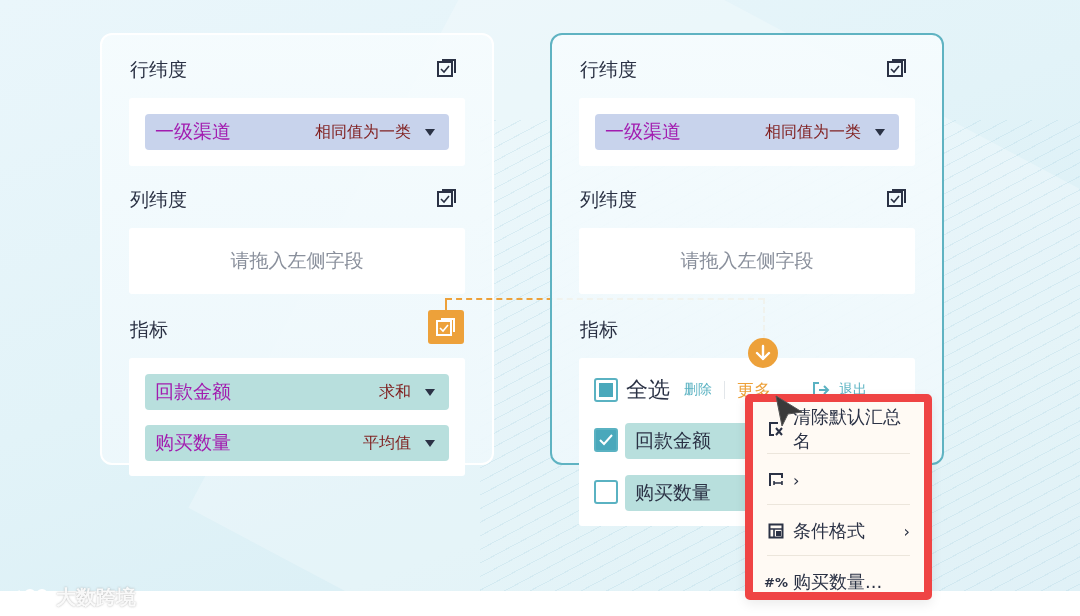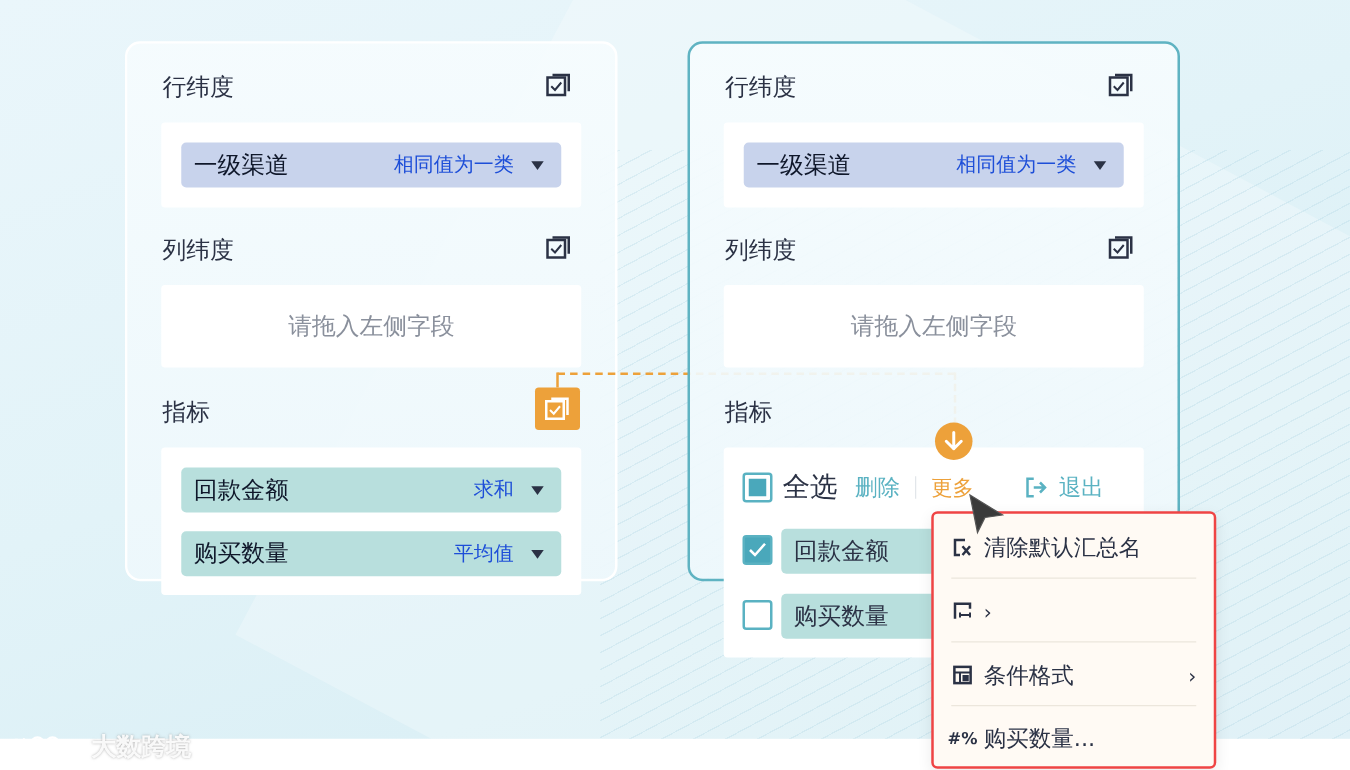--- a/index.html
+++ b/index.html
@@ -39,57 +39,57 @@
   }
   .box {
     position: absolute; left: 27px; width: 336px; background: #ffffff; border-radius: 3px;
   }
   .chip {
     position: absolute; left: 16px; width: 304px; height: 36px; border-radius: 4px;
     display: flex; align-items: center; padding: 0 14px 0 10px;
   }
   .chip.blue { background: #c8d3ec; }
   .chip.teal { background: #b8dfdd; }
-  .chip .name { font-size: 19px; color: #0f172a; flex: 1; }
-  .chip .agg { font-size: 16px; color: #1d4ed8; margin-right: 14px; }
+  .chip .name { font-size: 19px; color: #a21caf; flex: 1; }
+  .chip .agg { font-size: 16px; color: #7f1d1d; margin-right: 14px; }
   .chip .caret { width: 0; height: 0; border-left: 5px solid transparent; border-right: 5px solid transparent; border-top: 7px solid #2b3245; }
   .placeholder { position: absolute; width: 100%; text-align: center; top: 20px; font-size: 19px; color: #8a909c; }
   .orange-btn {
     position: absolute; left: 428px; top: 310px; width: 36px; height: 34px; border-radius: 3px;
     background: #eda13a; display: flex; align-items: center; justify-content: center;
   }
   .dash-h { position: absolute; left: 446px; top: 298px; width: 318px; height: 0; border-top: 2px dashed #eda13a; }
   .dash-v1 { position: absolute; left: 445px; top: 298px; width: 0; height: 12px; border-left: 2px dashed #eda13a; }
   .dash-v2 { position: absolute; left: 763px; top: 298px; width: 0; height: 42px; border-left: 2px dashed #eda13a; }
   .down-dot {
     position: absolute; left: 748px; top: 338px; width: 30px; height: 30px; border-radius: 50%;
     background: #eda13a; display: flex; align-items: center; justify-content: center;
   }
   .toolbar { position: absolute; left: 594px; top: 374px; height: 32px; display: flex; align-items: center; }
   .cb { width: 24px; height: 24px; border: 2px solid #5ab2c2; border-radius: 3px; display: flex; align-items: center; justify-content: center; background: #fff; }
   .cb.partial::after { content: ""; width: 14px; height: 14px; background: #4aa8bb; }
   .cb.checked { background: #4aa8bb; }
   .tb-label { font-size: 22px; color: #2b3245; margin-left: 8px; }
-  .tb-link { font-size: 18px; color: #5ab2c2; text-align: right; }
+  .tb-link { font-size: 14px; color: #5ab2c2; text-align: right; }
   .tb-more { font-size: 17px; color: #eda13a; }
   .tb-sep { width: 1px; height: 18px; background: #e2e6ea; margin: 0 12px; }
   .menu {
-    position: absolute; left: 745px; top: 409px; width: 228px; height: 206px;
-    background: #fffaf4; border: 2px solid #ef4444; border-radius: 5px;
+    position: absolute; left: 745px; top: 394px; width: 187px; height: 206px;
+    background: #fffaf4; border: 8px solid #ef4444; border-radius: 5px;
     box-shadow: 0 4px 12px rgba(0,0,0,0.08);
   }
   .menu-item { position: absolute; left: 14px; right: 14px; height: 50px; display: flex; align-items: center; }
   .menu-item .mi-icon { width: 18px; height: 18px; margin-right: 8px; display: flex; align-items: center; justify-content: center; }
   .menu-item .mi-label { font-size: 18px; color: #2b3245; flex: 1; }
   .menu-item .mi-arrow { font-size: 16px; color: #2b3245; }
   .menu-sep { position: absolute; left: 14px; right: 14px; height: 1px; background: #ece6dc; }
   .cursor { position: absolute; left: 770px; top: 392px; }
   .row-check { position: absolute; left: 594px; display: flex; align-items: center; }
   .row-chip { position: absolute; left: 625px; width: 130px; height: 36px; background: #b8dfdd; border-radius: 4px 0 0 4px; display: flex; align-items: center; padding-left: 10px; font-size: 19px; color: #2b3245; }
-  .logo { position: absolute; left: 10px; top: 584px; display: flex; align-items: center; color: rgba(255,255,255,0.9); font-size: 20px; font-weight: bold; text-shadow: 0 0 2px rgba(120,120,120,0.6); gap: 17px; }
+  .logo { position: absolute; left: 10px; top: 584px; display: flex; align-items: center; color: rgba(255,255,255,0.9); font-size: 20px; font-weight: bold; text-shadow: 0 0 2px rgba(120,120,120,0.6); }
 </style>
 </head>
 <body>
 
 <div class="bg">
   <div class="shape1"></div>
   <div class="stripes"></div>
 </div>
 
 <div class="panel left">

